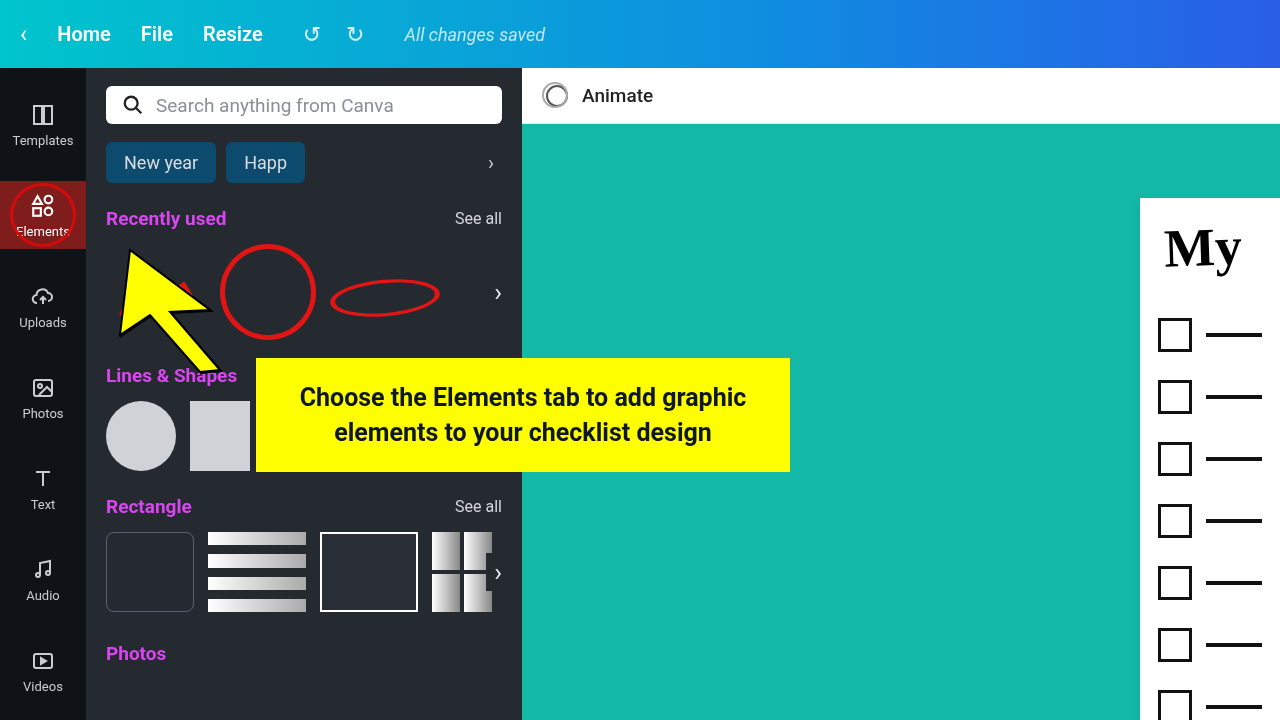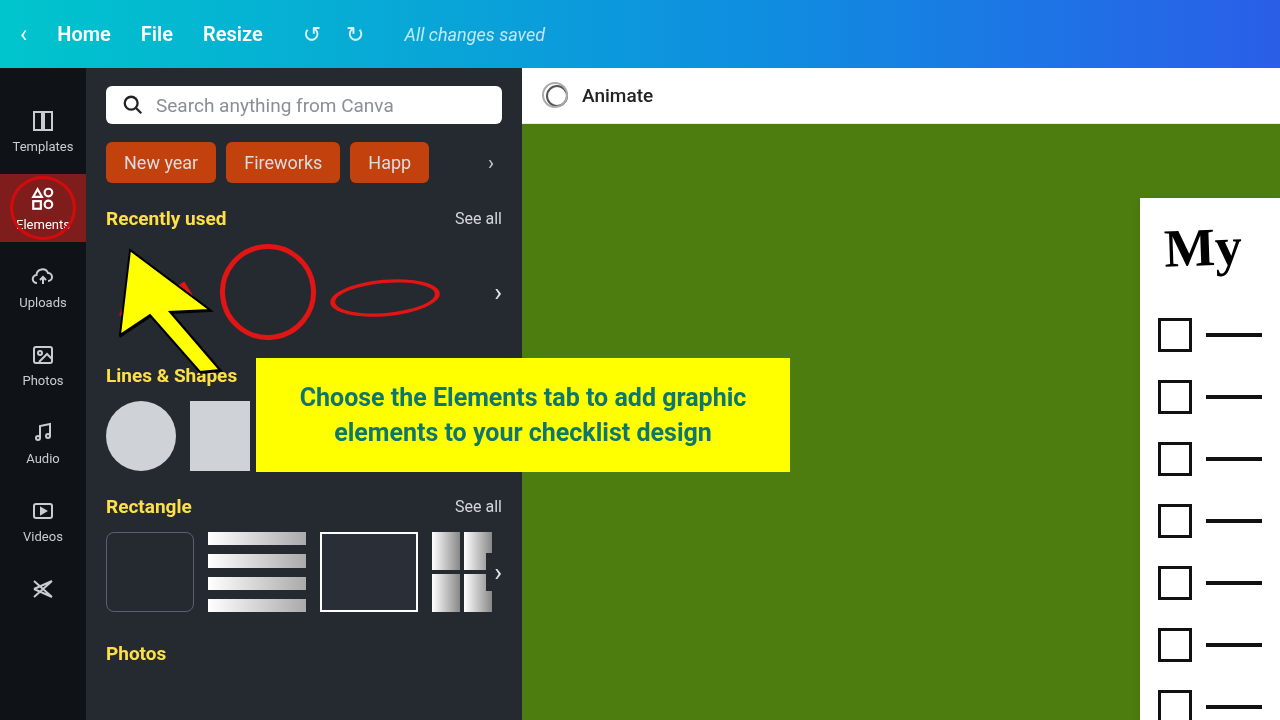--- a/index.html
+++ b/index.html
@@ -7,38 +7,38 @@
 
 .topbar { height: 68px; background: linear-gradient(90deg, #00c5cc 0%, #0f8de0 60%, #2a5ee8 100%); display: flex; align-items: center; padding: 0 20px; gap: 30px; }
 .topbar .back { color: #fff; font-size: 24px; cursor: pointer; }
 .topbar .nav { color: #fff; font-size: 20px; font-weight: 600; cursor: pointer; }
 .topbar .undo-redo { display: flex; gap: 25px; margin-left: 10px; }
 .topbar .undo-redo span { color: rgba(255,255,255,.85); font-size: 22px; cursor: pointer; }
 .topbar .status { color: rgba(255,255,255,.75); font-size: 18px; font-style: italic; margin-left: 10px; }
 
 .main { display: flex; height: calc(100% - 68px); }
 
-.rail { width: 86px; background: #0f1216; display: flex; flex-direction: column; align-items: center; padding-top: 28px; gap: 10px; }
+.rail { width: 86px; background: #0f1216; display: flex; flex-direction: column; align-items: center; padding-top: 22px; gap: 23px; }
 .rail-item { width: 86px; display: flex; flex-direction: column; align-items: center; gap: 5px; padding: 12px 0 10px; cursor: pointer; color: #c9cdd2; position: relative; }
 .rail-item.active { background: #7f1d1d; color: #fff; }
 .rail-item .ico { width: 26px; height: 26px; display: flex; justify-content: center; align-items: center; }
 .rail-item .lbl { font-size: 13px; }
 .rail-item.highlighted::before { content:""; position:absolute; top:2px; left:10px; right:10px; bottom:2px; border:3px solid #d40b0b; border-radius:50%; }
 
 .panel { width: 436px; background: #252a31; padding: 18px 20px 0; color: #fff; position: relative; overflow: hidden; }
 .search { background: #fff; border-radius: 6px; height: 38px; display: flex; align-items: center; padding: 0 16px; gap: 12px; }
 .search input { border: none; outline: none; font-size: 19px; flex: 1; color: #333; background: transparent; }
 .search input::placeholder { color: #8a8f95; }
 
 .chips { display: flex; gap: 10px; margin-top: 18px; position: relative; }
-.chip { background: #c2410c; color: #d9dde2; padding: 10px 18px; border-radius: 6px; font-size: 18px; white-space: nowrap; cursor: pointer; }
+.chip { background: #0c4a6e; color: #d9dde2; padding: 10px 18px; border-radius: 6px; font-size: 18px; white-space: nowrap; cursor: pointer; }
 .chips .scroll-right { position: absolute; right: -4px; top: 0; bottom: 0; width: 30px; background: linear-gradient(90deg, transparent, #252a31 55%); display:flex; align-items:center; justify-content:center; font-size:20px; color:#c9cdd2; }
 
 .section-head { display: flex; justify-content: space-between; align-items: center; margin-top: 24px; }
-.section-head .title { font-size: 19px; font-weight: 700; color: #fde047; }
+.section-head .title { font-size: 19px; font-weight: 700; color: #d946ef; }
 .section-head .seeall { font-size: 16px; color: #d3d7db; cursor: pointer; }
 
 .row { display: flex; gap: 14px; margin-top: 14px; align-items: center; position: relative; }
 .row .more { position:absolute; right:-2px; top:50%; transform:translateY(-50%); color:#e4e7ea; font-size:26px; background:#252a31; padding:4px 2px 4px 8px; }
 
 .thumb-arrow { width: 100px; height: 80px; position: relative; }
 .thumb-arrow::before { content:""; position:absolute; left:8px; top:18px; width:0; height:0; border-left:0; border-top:30px solid transparent; border-bottom:30px solid transparent; border-right:55px solid #e21515; transform: rotate(-35deg) skewX(15deg); filter: drop-shadow(0 0 0 #000); }
 .thumb-arrow::after { content:""; position:absolute; left:42px; top:40px; width:45px; height:20px; background:#e21515; transform: rotate(-32deg); }
 
 .thumb-circle { width: 96px; height: 96px; border: 5px solid #e21515; border-radius: 50%; transform: rotate(-6deg); }
@@ -47,33 +47,33 @@
 .shape-circle { width: 70px; height: 70px; background: #cfd3d8; border-radius: 50%; }
 .shape-square { width: 60px; height: 70px; background: #cfd3d8; }
 
 .gfx1 { width: 88px; height: 80px; border:1px solid #5b616a; border-radius:8px; }
 .gfx2 { width: 98px; height: 80px; display:flex; flex-direction:column; gap:9px; justify-content:center; }
 .gfx2 div { height:14px; background: linear-gradient(90deg,#fff,#aaa); }
 .gfx3 { width: 98px; height: 80px; border:2px solid #fff; background:#2a2f37; }
 .gfx4 { width: 60px; height: 80px; display:grid; grid-template-columns:1fr 1fr; grid-template-rows:1fr 1fr; gap:4px; }
 .gfx4 div { background: linear-gradient(90deg,#fff,#888); }
 
-.canvas-area { flex: 1; background: #4d7c0f; position: relative; }
+.canvas-area { flex: 1; background: #14b8a6; position: relative; }
 .toolbar { height: 56px; background: #fff; display: flex; align-items: center; padding: 0 24px; gap: 14px; border-bottom: 1px solid #eaeaea; }
 .toolbar .animate { font-size: 19px; color: #222; font-weight: 500; }
 .spin-icon { width: 22px; height: 22px; border: 2px solid #555; border-radius: 50%; position: relative; }
 .spin-icon::after { content:""; width:22px; height:22px; border:2px solid #aaa; border-radius:50%; position:absolute; left:-6px; top:-5px; }
 
 .page { position: absolute; right: 0; top: 130px; width: 140px; height: 560px; background: #fff; box-shadow: -2px 2px 8px rgba(0,0,0,.06); padding: 18px; }
 .page .title { font-family: 'Brush Script MT', cursive; font-size: 54px; font-weight: 700; transform: rotate(-2deg); margin-bottom: 40px; margin-left: 6px; }
 .page .item { display:flex; align-items:center; gap:14px; margin-bottom: 28px; }
 .page .box { width: 34px; height: 34px; border: 3px solid #111; }
 .page .line { flex:1; height: 4px; background: #111; }
 
-.tooltip { position: absolute; left: 256px; top: 358px; width: 534px; background: #ffff00; padding: 22px 28px; font-size: 25px; font-weight: 700; color: #0f766e; text-align: center; line-height: 1.4; z-index: 50; }
+.tooltip { position: absolute; left: 256px; top: 358px; width: 534px; background: #ffff00; padding: 22px 28px; font-size: 25px; font-weight: 700; color: #0f172a; text-align: center; line-height: 1.4; z-index: 50; }
 .pointer-arrow { position:absolute; left:110px; top:240px; z-index:60; }
 .pointer-arrow svg { filter: drop-shadow(1px 1px 0 #000); }
 .panel-handle { position:absolute; right:-1px; top:572px; width:18px; height:54px; background:#252a31; border:1px solid #3a3f47; border-left:none; border-radius:0 6px 6px 0; display:flex; align-items:center; justify-content:center; color:#c9cdd2; font-size:13px; }
 </style>
 </head>
 <body>
 
 <div class="topbar">
   <span class="back">‹</span>
   <span class="nav">Home</span>
@@ -123,20 +123,28 @@
             <rect x="3" y="4" width="18" height="16" rx="2"></rect>
             <circle cx="9" cy="10" r="2"></circle>
             <path d="M21 16l-5-5-8 8"></path>
           </svg>
         </span>
       <span class="lbl">Photos</span>
     </div>
     <div class="rail-item">
       <span class="ico">
           <svg width="24" height="24" viewBox="0 0 24 24" fill="none" stroke="currentColor" stroke-width="2">
+            <path d="M5 5h14M12 5v14"></path>
+          </svg>
+        </span>
+      <span class="lbl">Text</span>
+    </div>
+    <div class="rail-item">
+      <span class="ico">
+          <svg width="24" height="24" viewBox="0 0 24 24" fill="none" stroke="currentColor" stroke-width="2">
             <path d="M9 17V5l10-2v12"></path>
             <circle cx="7" cy="17" r="2"></circle>
             <circle cx="17" cy="15" r="2"></circle>
           </svg>
         </span>
       <span class="lbl">Audio</span>
     </div>
     <div class="rail-item">
       <span class="ico">
           <svg width="24" height="24" viewBox="0 0 24 24" fill="none" stroke="currentColor" stroke-width="2">
@@ -159,21 +167,20 @@
     <div class="search">
       <svg width="22" height="22" viewBox="0 0 24 24" fill="none" stroke="#222" stroke-width="2.5">
           <circle cx="10" cy="10" r="7"></circle>
           <path d="M21 21l-6-6"></path>
         </svg>
       <input placeholder="Search anything from Canva" style="">
     </div>
 
     <div class="chips">
       <span class="chip">New year</span>
-      <span class="chip">Fireworks</span>
       <span class="chip">Happ</span>
       <span class="scroll-right">›</span>
     </div>
 
     <div class="section-head">
       <span class="title">Recently used</span>
       <span class="seeall">See all</span>
     </div>
     <div class="row">
       <div class="thumb-arrow"></div>

